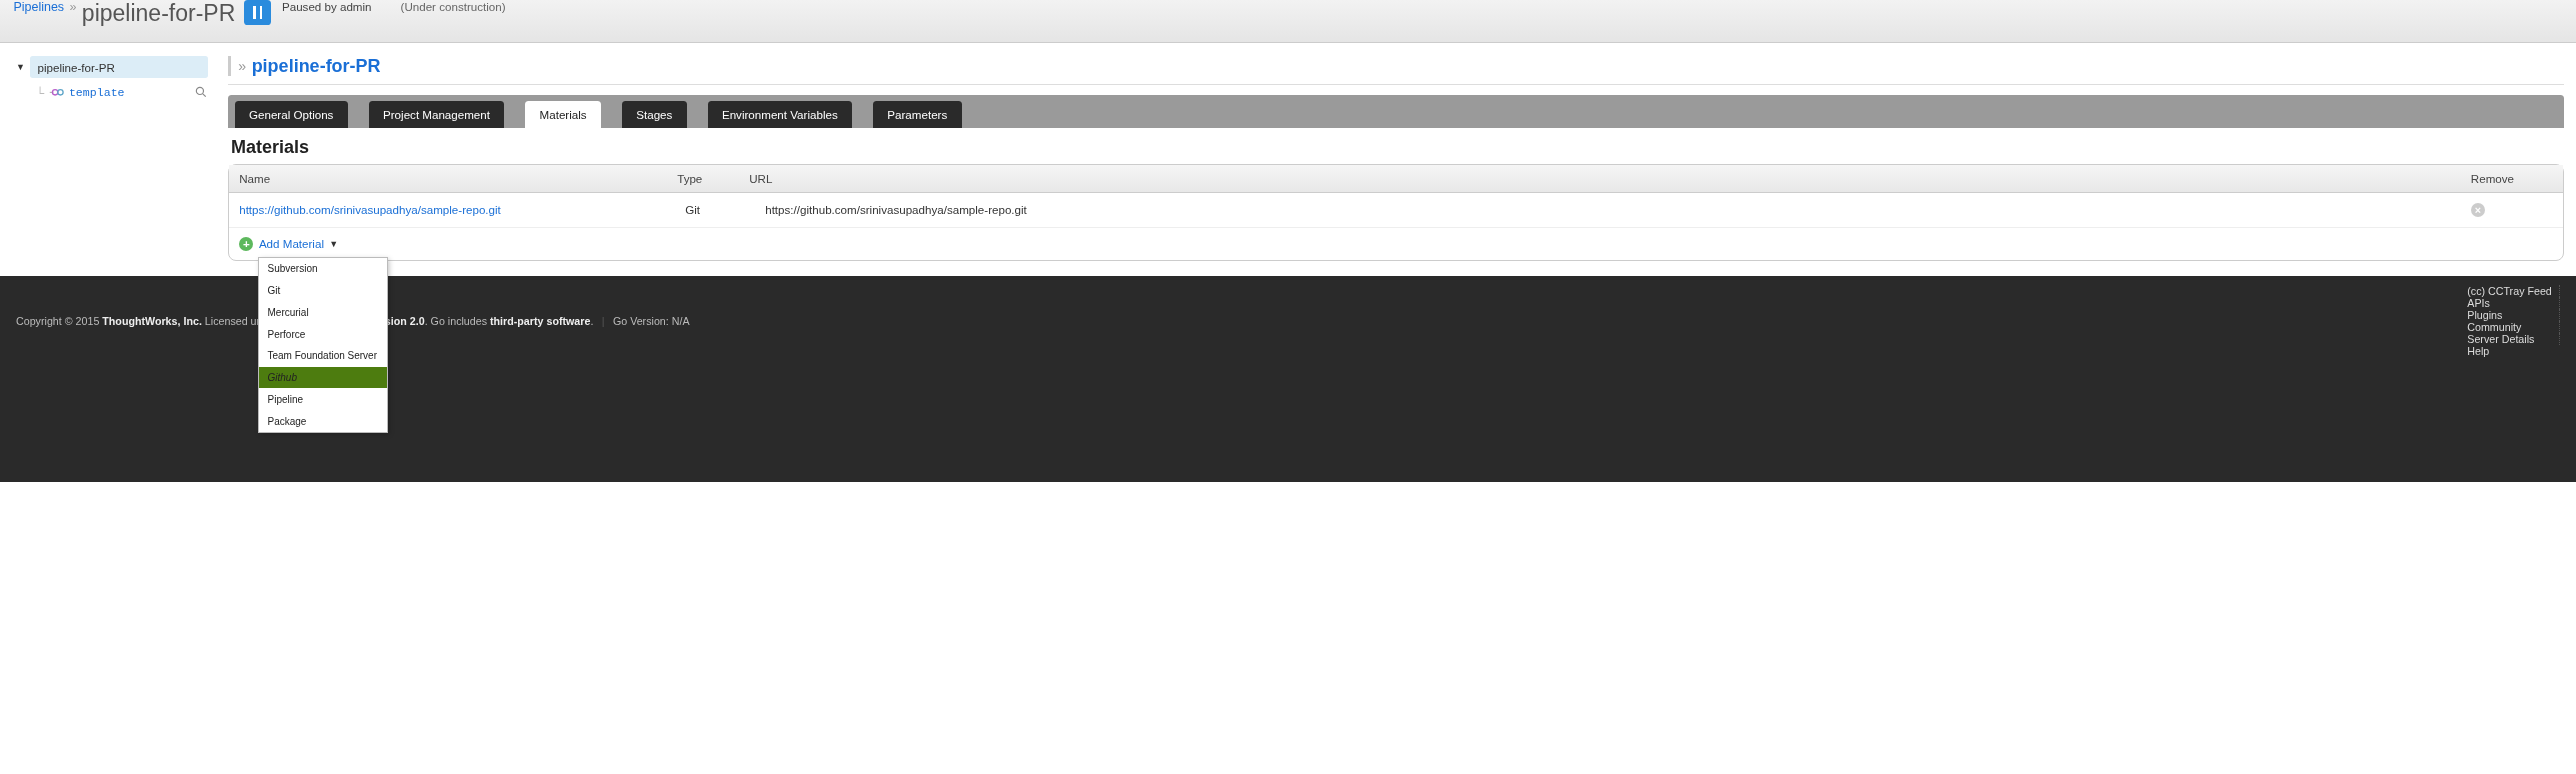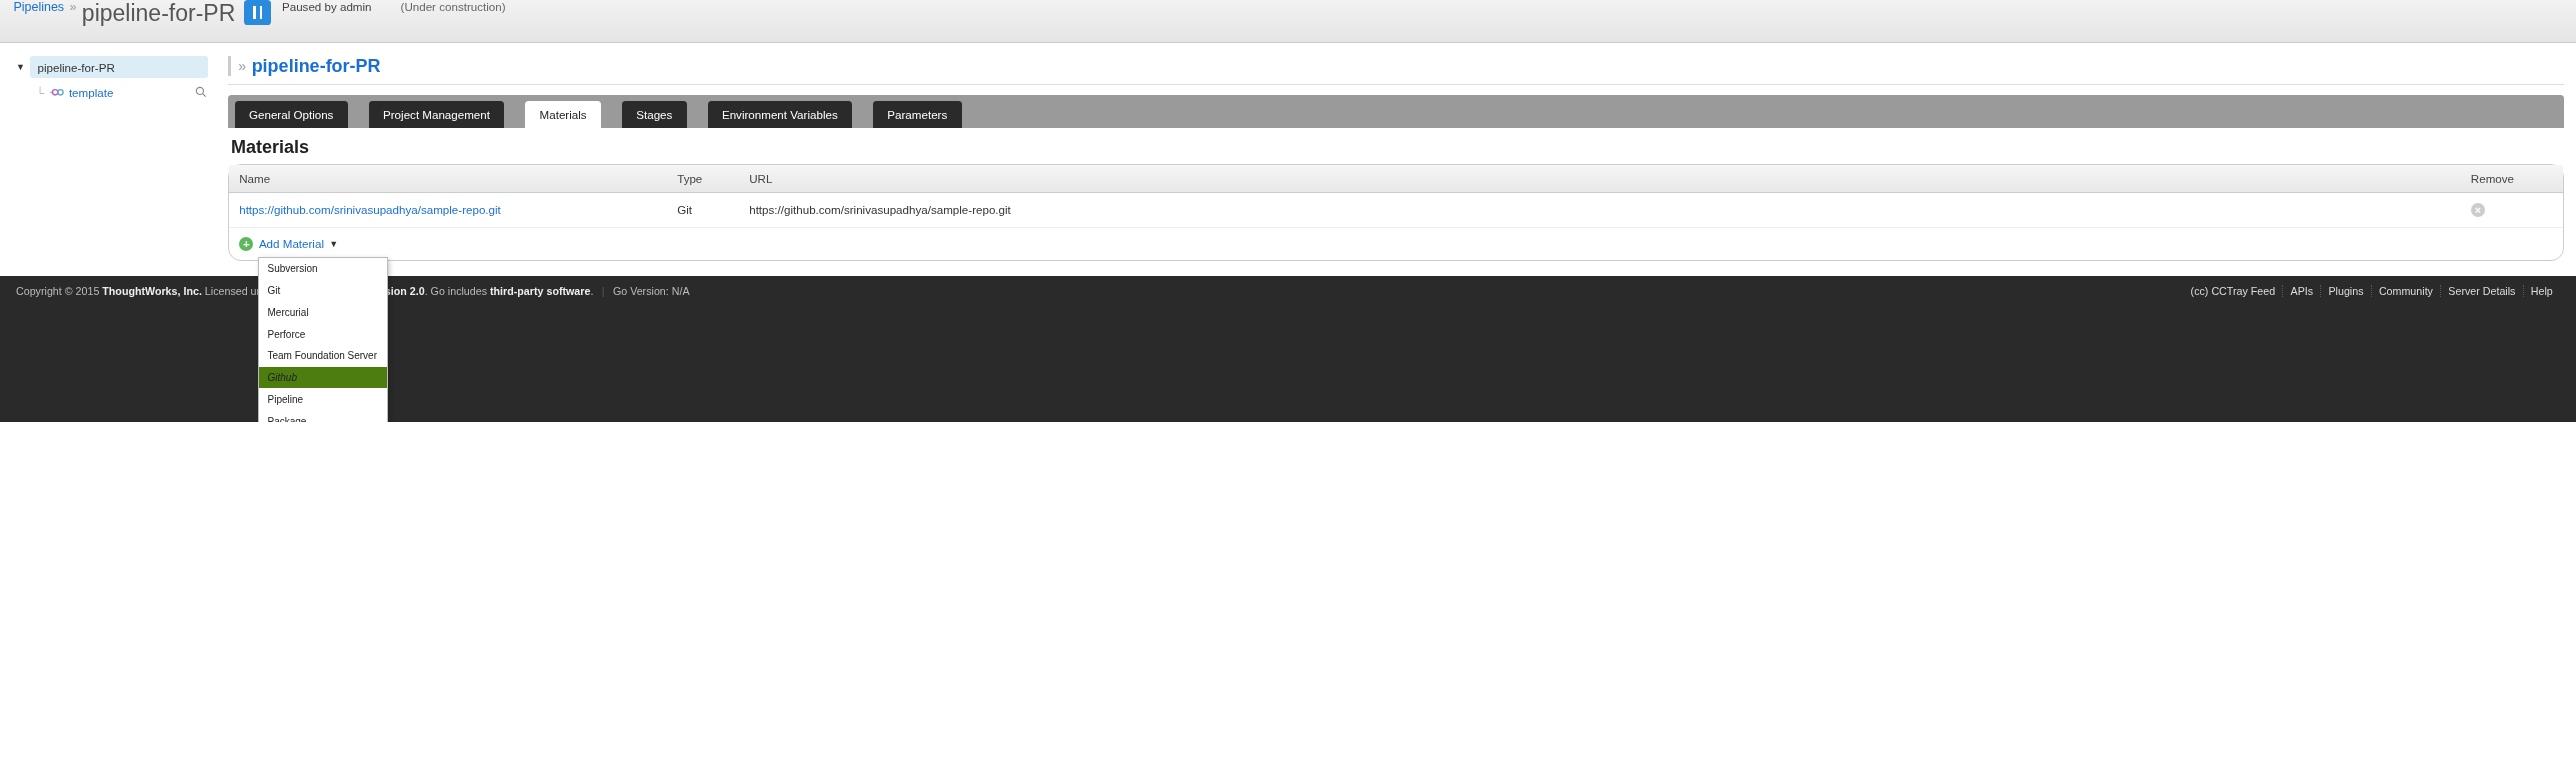--- a/index.html
+++ b/index.html
@@ -31,51 +31,51 @@
 .sidebar { width: 215px; padding: 13.4px 7.2px 13.4px 16px; }
 .tree-header { display: flex; align-items: center; }
 .tree-arrow { color: #333; font-size: 9px; margin-right: 5.4px; }
 .tree-title {
   flex: 1; background: #dcedf7; border-radius: 2.7px; padding: 4.5px 7.2px;
   color: #333; font-size: 11.6px;
 }
 .tree-item { display: flex; align-items: center; margin-top: 7.2px; padding-left: 19.7px; }
 .tree-branch { color: #bbb; margin-right: 3.6px; }
 .tree-icon-box { display: inline-flex; align-items: center; margin-right: 5.4px; }
-.tree-link { color: #1a6fd6; font-size: 11.6px; text-decoration: none; }
+.tree-link { color: #1a6fd6; font-size: 11.6px; text-decoration: none; font-family: Liberation Mono, monospace; }
 .search-icon-small { margin-left: auto; color: #888; cursor: pointer; }
 
 .main { flex: 1; padding: 12.5px 12.5px 0 12.5px; }
 .main-header { border-bottom: 0.9px solid #ddd; padding-bottom: 7.2px; margin-bottom: 10.7px; display: flex; align-items: center; }
 .main-header-bar { width: 3.6px; height: 19.7px; background: #ccc; margin-right: 7.2px; }
 .main-header-arrows { color: #999; font-size: 14.3px; margin-right: 5.4px; }
 .main-header-title { color: #1a6fd6; font-size: 18px; font-weight: bold; }
 
 .tabs-bar { background: #9a9a9a; border-radius: 3.6px 3.6px 0 0; padding: 5.4px 7.2px 0 7.2px; display: flex; gap: 21px; }
 .tab {
   background: #2a2a2a; color: #fff; padding: 7.2px 14.3px; font-size: 11.6px;
   border-radius: 3.6px 3.6px 0 0; cursor: pointer;
 }
 .tab.active { background: #fff; color: #222; }
 
 .section-title { font-size: 18px; font-weight: bold; color: #222; margin: 9px 0 5.4px 3.6px; }
 
 .materials-table {
-  border: 0.9px solid #ccc; border-radius: 13px; width: 100%;
+  border: 0.9px solid #ccc; border-radius: 8px; width: 100%;
 }
 .table-head {
   background: linear-gradient(#f5f5f5, #e8e8e8);
   border-bottom: 0.9px solid #ccc; display: flex; padding: 7.2px 10.7px;
   color: #444; font-size: 11.6px;
 }
 .col-name { flex: 0 0 438px; }
 .col-type { flex: 0 0 72px; }
 .col-url { flex: 1; }
 .col-remove { flex: 0 0 81px; }
-.table-row { display: flex; padding: 9.8px 10.7px; border-bottom: 0.9px solid #eee; font-size: 11.6px; }
+.table-row { display: flex; padding: 9.8px 10.7px; border-bottom: 0.9px solid #eee; font-size: 11.6px; gap: 8px; }
 .table-row .col-name a { color: #1a6fd6; text-decoration: none; }
 .table-row .col-type { color: #333; }
 .table-row .col-url { color: #333; }
 .remove-icon {
   width: 14.3px; height: 14.3px; border-radius: 50%; background: #ccc;
   display: inline-flex; align-items: center; justify-content: center;
   color: #fff; font-weight: bold; font-size: 10.7px; cursor: pointer;
 }
 
 .table-footer { padding: 9px 10.7px; display: flex; align-items: center; position: relative; }
@@ -97,21 +97,21 @@
 
 .footer {
   background: #2a2a2a; color: #bbb; font-size: 10.7px;
   padding: 9px 16px; display: flex; align-items: center;
   margin-top: 0;
 }
 .footer .fl { flex: 1; }
 .footer a { color: #ddd; text-decoration: none; }
 .footer .strong { color: #eee; font-weight: bold; }
 .footer .divider { color: #555; margin: 0 5.4px; }
-.footer-links { display: flex; gap: 0; }
+.footer-links { display: flex; gap: 0; flex-direction: column; }
 .footer-link { color: #ddd; padding: 0 7.2px; border-right: 0.9px dotted #555; }
 .footer-link:last-child { border-right: none; }
 
 .footer-dark { background: #2a2a2a; height: 116px; }
 </style>
 </head>
 <body>
 
 <div class="top-header">
   <a class="breadcrumb-link">Pipelines</a>

